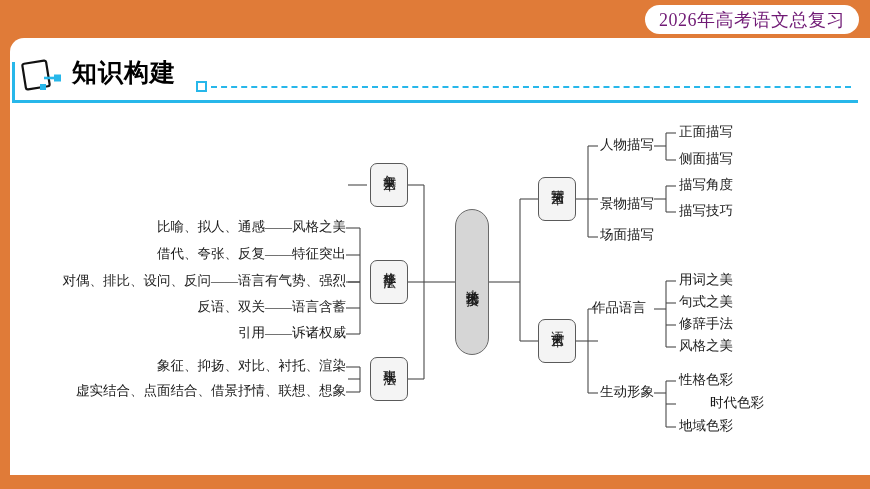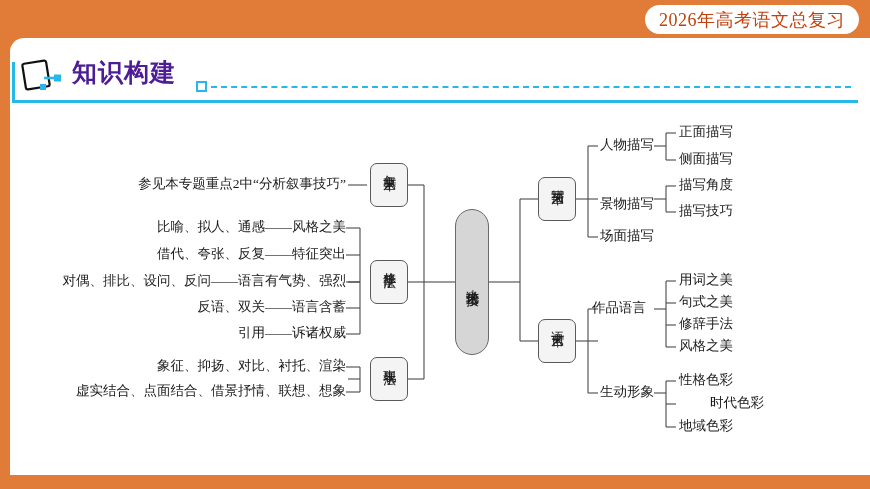--- a/index.html
+++ b/index.html
@@ -23,36 +23,36 @@
     border-bottom-right-radius: 0px;
   }
   
   #badge {
     position: absolute;
     left: 645px; top: 5px;
     width: 214px; height: 29px;
     background: #ffffff;
     border-radius: 15px;
     display: flex; align-items: center; justify-content: center;
-    color: #c2410c;
+    color: #701a75;
     font-size: 18px;
     letter-spacing: 0.5px;
     white-space: nowrap;
   }
   
   #title-row {
     position: absolute;
     left: 0px; top: 50px;
     width: 860px; height: 52px;
   }
   #title-icon { position: absolute; left: 18px; top: 8px; }
   #title-text {
     position: absolute; left: 72px; top: 6px;
     font-family: "DejaVu Sans", "Liberation Sans", sans-serif;
-    font-size: 25px; font-weight: bold; color: #4c1d95;
+    font-size: 25px; font-weight: bold; color: #000000;
     letter-spacing: 1px;
     white-space: nowrap;
   }
   #dash-marker {
     position: absolute; left: 196px; top: 81px;
     width: 11px; height: 11px;
     border: 2px solid #27b7ea;
     background: #ffffff;
   }
   #dash-line {
@@ -220,34 +220,33 @@
     <span style="writing-mode:vertical-rl; text-orientation:upright; height:40px; letter-spacing:1px;">表现手法</span>
   </div>
 
   <div class="catbox" style="left:538px; top:177px;">
     <span style="writing-mode:vertical-rl; text-orientation:upright; height:40px; letter-spacing:1px;">描写艺术</span>
   </div>
   <div class="catbox" style="left:538px; top:319px;">
     <span style="writing-mode:vertical-rl; text-orientation:upright; height:40px; letter-spacing:1px;">语言艺术</span>
   </div>
 
-  <div class="node-text r" style="left:46px; top:176px; width:300px;">参见本专题重点2中“分析叙事技巧”</div>
 
   <div class="node-text r" style="left:46px; top:219px; width:300px;">比喻、拟人、通感——风格之美</div>
   <div class="node-text r" style="left:46px; top:273px; width:300px;">对偶、排比、设问、反问——语言有气势、强烈</div>
   <div class="node-text r" style="left:46px; top:246px; width:300px;">借代、夸张、反复——特征突出</div>
   <div class="node-text r" style="left:46px; top:299px; width:300px;">反语、双关——语言含蓄</div>
   <div class="node-text r" style="left:46px; top:325px; width:300px;">引用——诉诸权威</div>
 
   <div class="node-text r" style="left:46px; top:383px; width:300px;">虚实结合、点面结合、借景抒情、联想、想象</div>
   <div class="node-text r" style="left:46px; top:358px; width:300px;">象征、抑扬、对比、衬托、渲染</div>
 
   <div class="node-text" style="left:600px; top:137px;">人物描写</div>
   <div class="node-text" style="left:600px; top:196px;">景物描写</div>
-  <div class="node-text" style="left:600px; top:228px;">场面描写</div>
+  <div class="node-text" style="left:600px; top:228px;font-family:Liberation Mono, monospace;">场面描写</div>
 
   <div class="node-text" style="left:592px; top:300px;">作品语言</div>
   <div class="node-text" style="left:600px; top:384px;">生动形象</div>
 
   <div class="node-text" style="left:679px; top:124px;">正面描写</div>
   <div class="node-text" style="left:679px; top:151px;">侧面描写</div>
 
   <div class="node-text" style="left:679px; top:177px;">描写角度</div>
   <div class="node-text" style="left:679px; top:203px;">描写技巧</div>
 

